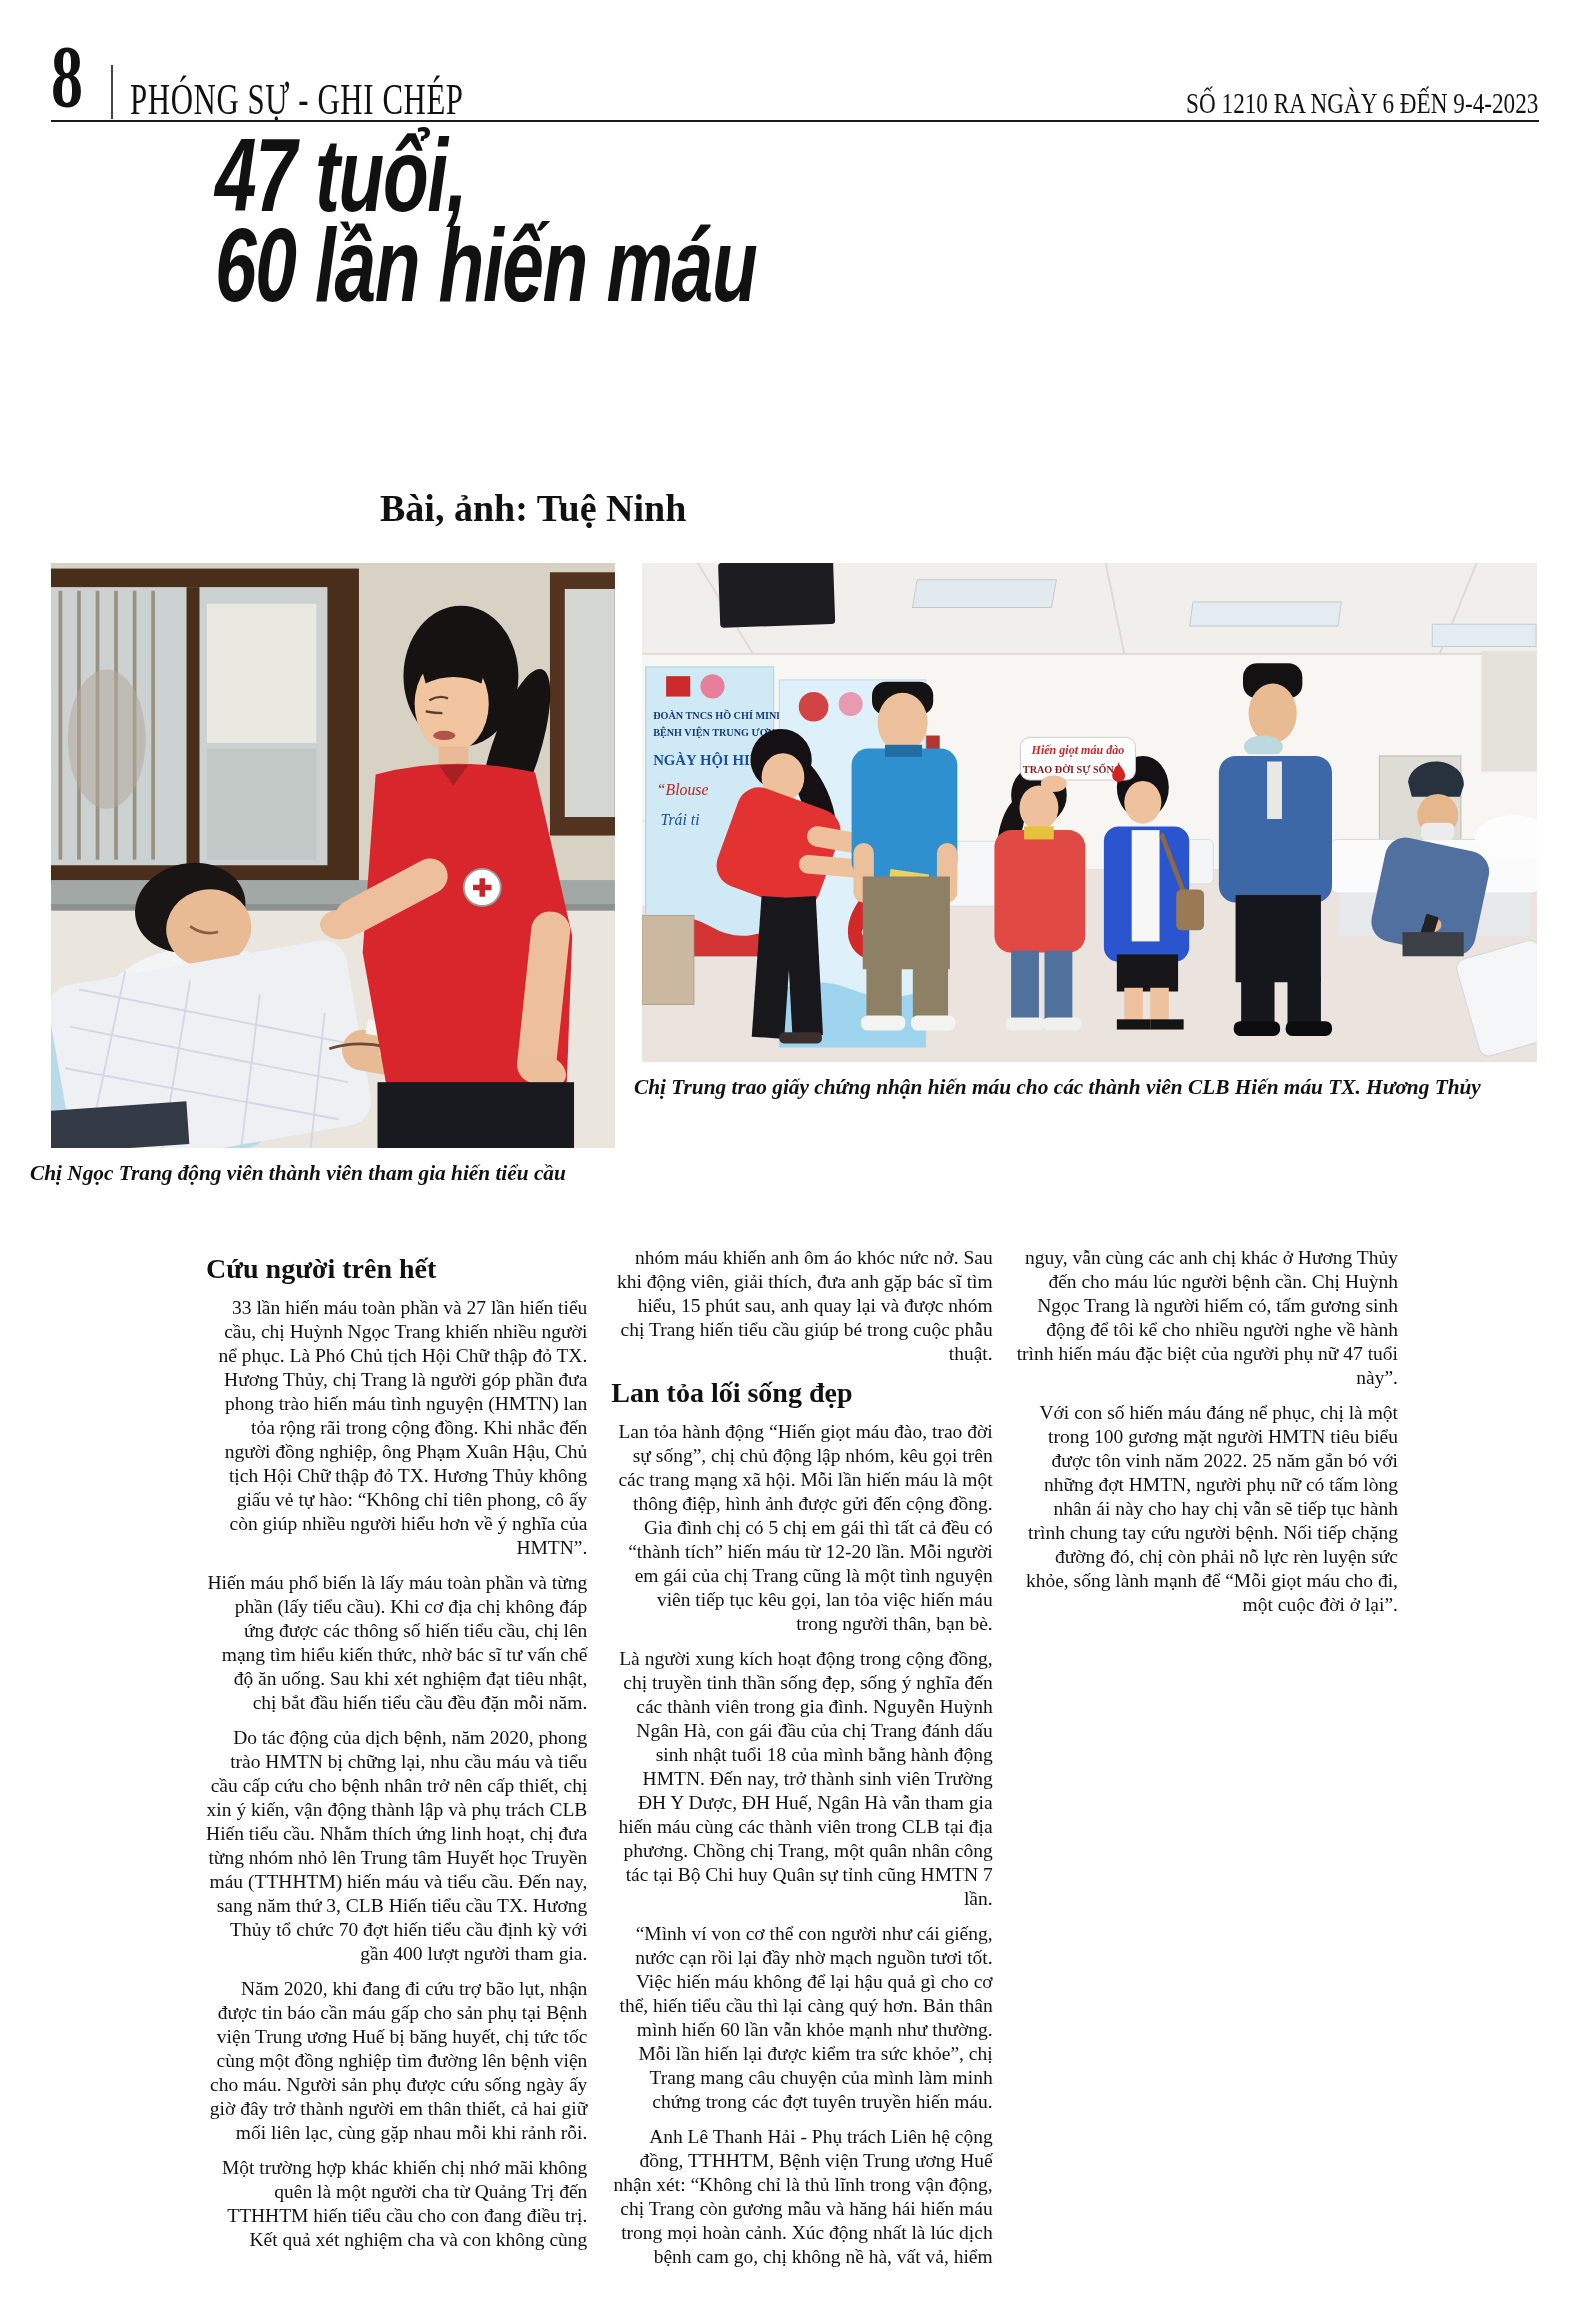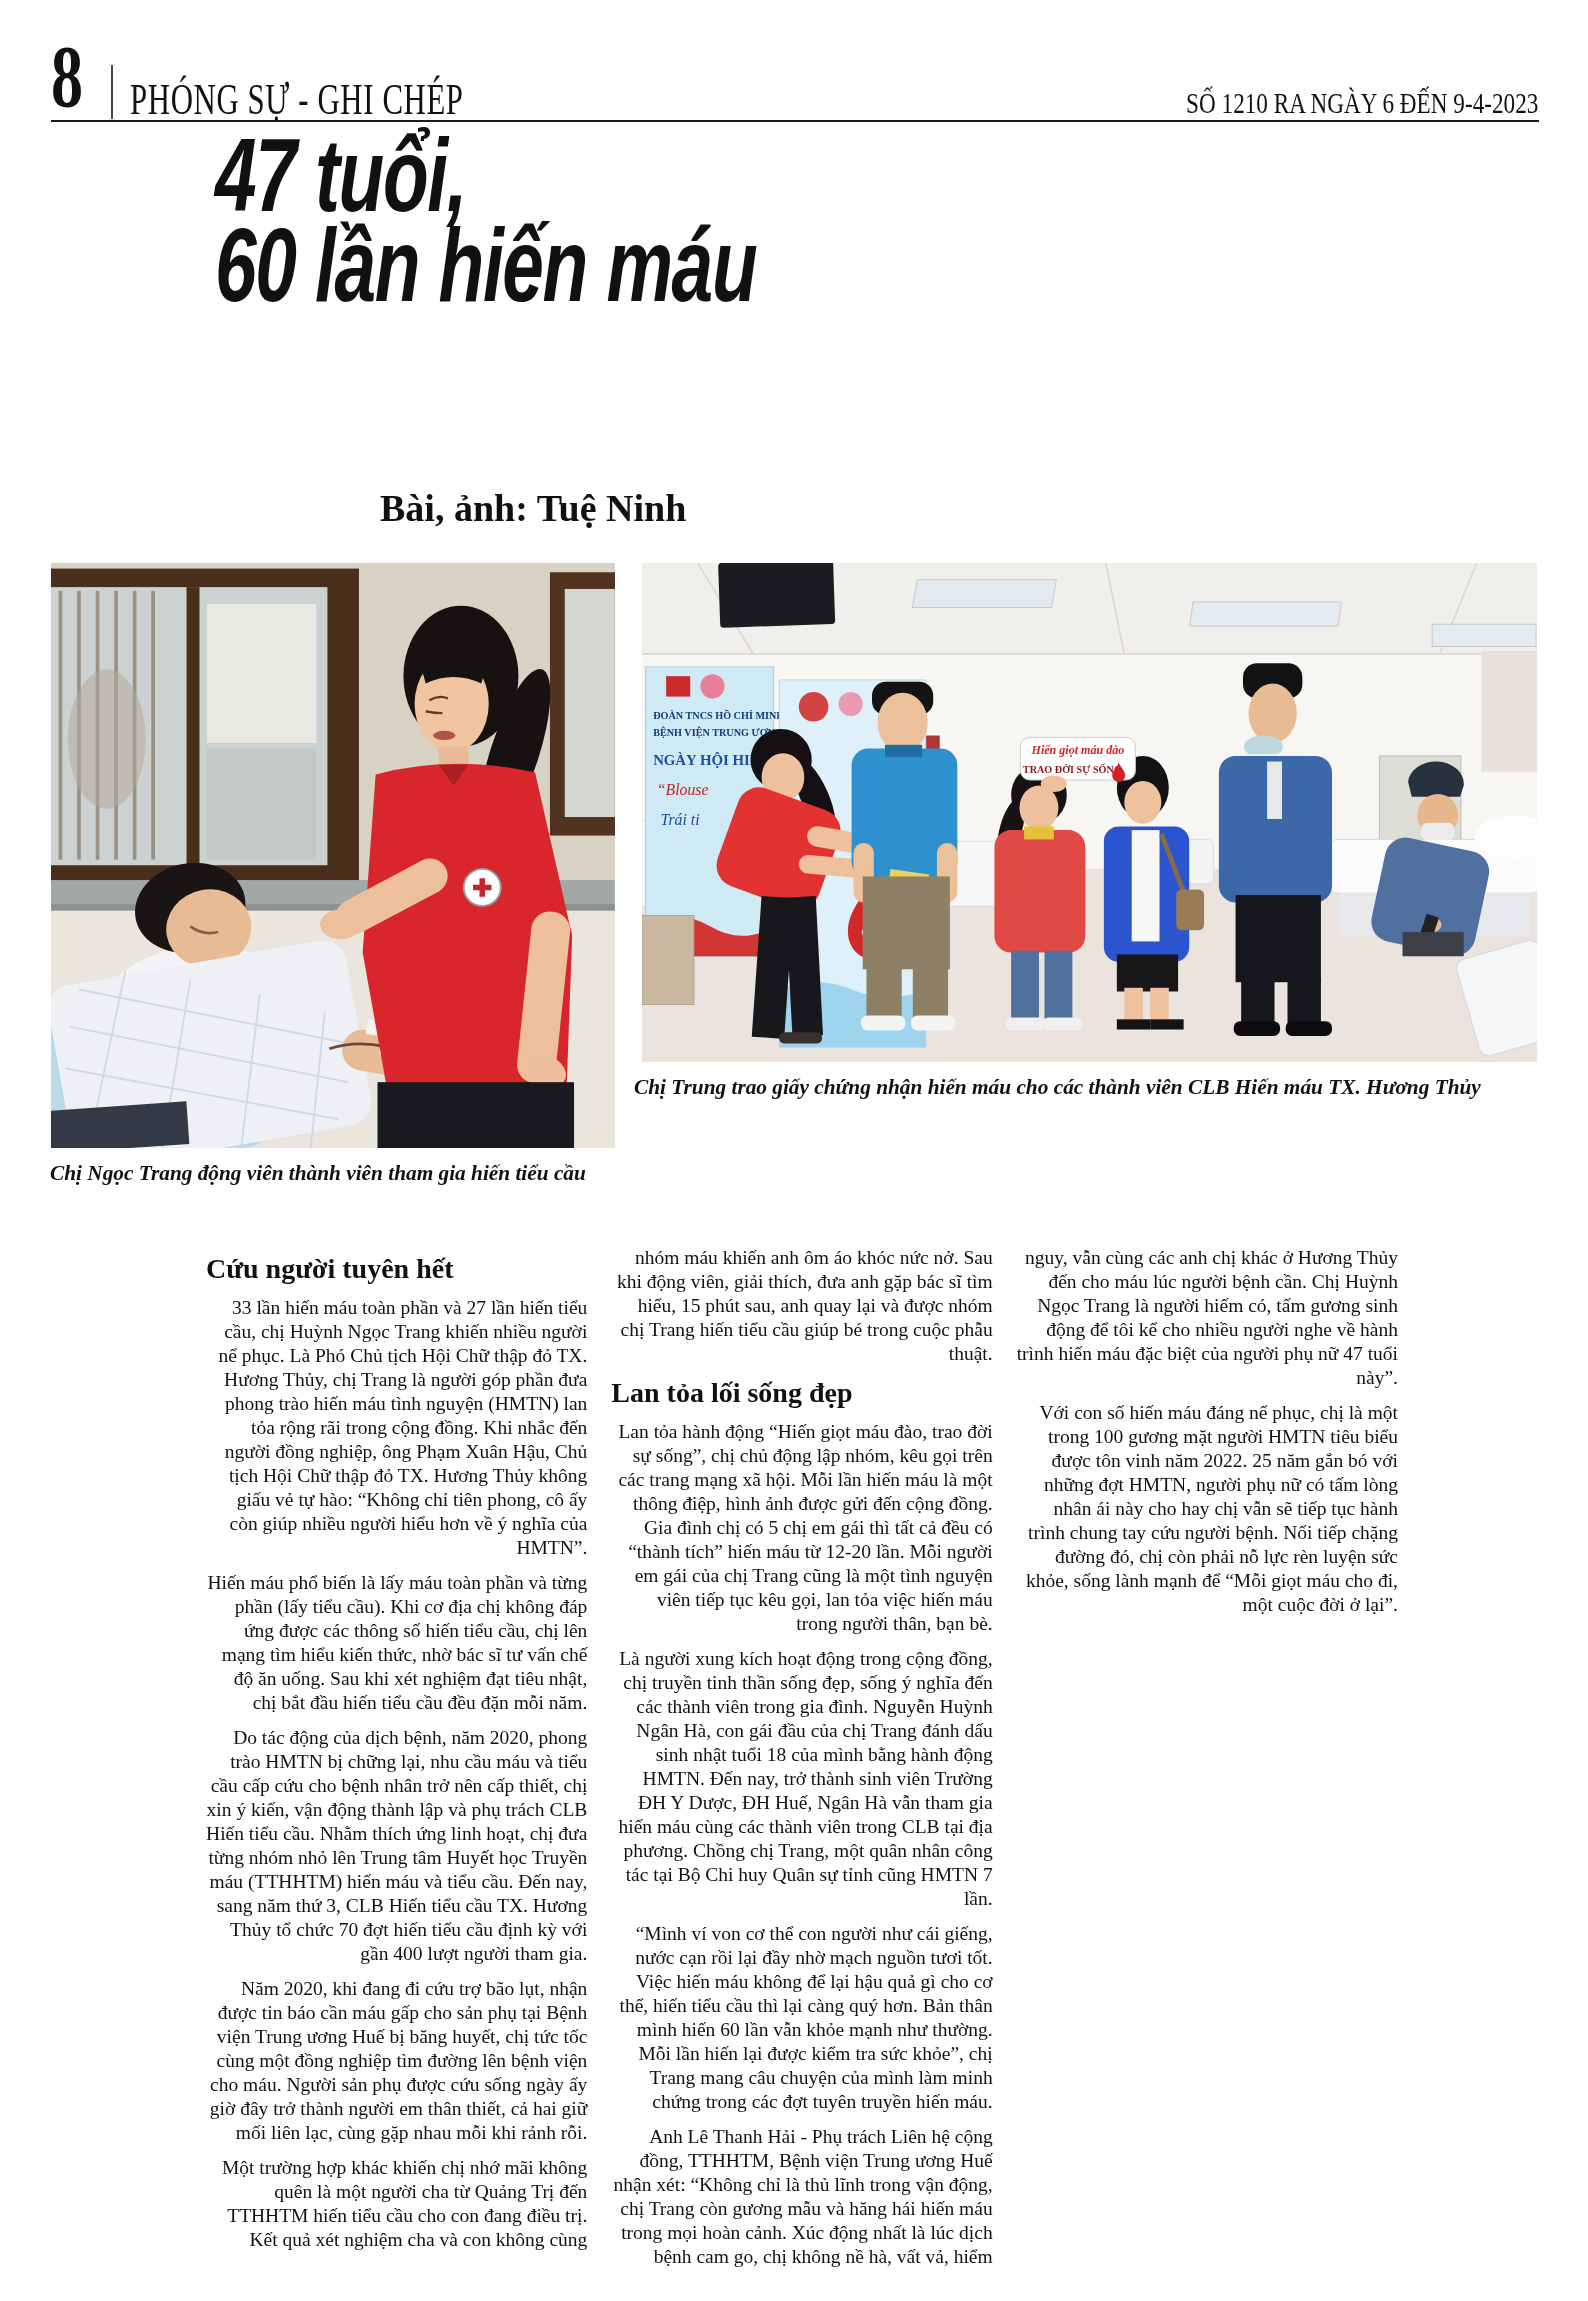--- a/index.html
+++ b/index.html
@@ -17,21 +17,21 @@
   
   .headline{position:absolute;left:215px;top:130px;font-family:"Liberation Sans",sans-serif;
             font-style:italic;font-weight:bold;font-size:104px;line-height:90px;
             transform:scaleX(.72);transform-origin:left top;letter-spacing:-1.9px;white-space:nowrap;}
   .byline{position:absolute;left:343px;top:486px;font-size:38px;font-weight:bold;margin-left:37px;}
   
   .photo{position:absolute;overflow:hidden;background:#ddd;}
   .photo-left{left:51px;top:563px;width:564px;height:585px;}
   .photo-right{left:642px;top:563px;width:895px;height:499px;}
   .caption{position:absolute;font-size:21.3px;font-weight:bold;font-style:italic;color:#111;white-space:nowrap;}
-  .caption-left{left:50px;top:1161px;font-style:italic;}
+  .caption-left{left:30px;top:1161px;font-style:italic;}
   .caption-right{left:634px;top:1075px;}
   
   .article{position:absolute;left:206px;top:1246px;width:1192px;height:1028px;
            column-count:3;column-gap:24px;column-fill:auto;
            font-size:19.5px;line-height:24px;text-align:left;}
   .article p.para{margin:0 0 11px 0;text-align:right;}
   .article p.lead{margin:0 0 13px 0;font-size:23px;line-height:30px;font-weight:bold;}
   .article h2.heading{margin:7.4px 0 11px 0;font-size:28px;line-height:32px;font-weight:bold;}
   svg{display:block;}
 </style>
@@ -250,21 +250,21 @@
         <text x="470" y="206" font-size="13" font-style="italic" font-weight="bold" fill="#d22424" text-anchor="middle">Hiến giọt máu đào</text>
         <text x="464" y="226" font-size="11" font-weight="bold" fill="#8a1518" text-anchor="middle">TRAO ĐỜI SỰ SỐNG</text>
         <path d="M514,214 c0,5 7,9 7,15 a7,7 0 1,1 -14,0 c0,-6 7,-10 7,-15 Z" fill="#d22424"></path>
         <ellipse cx="444" cy="238" rx="14" ry="9" fill="#eec09c"></ellipse>
       </g>
     </svg>
   </div>
   <div class="caption caption-right">Chị Trung trao giấy chứng nhận hiến máu cho các thành viên CLB Hiến máu TX. Hương Thủy</div>
 
   <div class="article" id="article-flow">
-      <h2 class="heading">Cứu người tuyên hết</h2>
+      <h2 class="heading">Cứu người trên hết</h2>
       <p class="para">33 lần hiến máu toàn phần và 27 lần hiến tiểu cầu, chị Huỳnh Ngọc Trang khiến nhiều người nể phục. Là Phó Chủ tịch Hội Chữ thập đỏ TX. Hương Thủy, chị Trang là người góp phần đưa phong trào hiến máu tình nguyện (HMTN) lan tỏa rộng rãi trong cộng đồng. Khi nhắc đến người đồng nghiệp, ông Phạm Xuân Hậu, Chủ tịch Hội Chữ thập đỏ TX. Hương Thủy không giấu vẻ tự hào: “Không chỉ tiên phong, cô ấy còn giúp nhiều người hiểu hơn về ý nghĩa của HMTN”.</p>
       <p class="para">Hiến máu phổ biến là lấy máu toàn phần và từng phần (lấy tiểu cầu). Khi cơ địa chị không đáp ứng được các thông số hiến tiểu cầu, chị lên mạng tìm hiểu kiến thức, nhờ bác sĩ tư vấn chế độ ăn uống. Sau khi xét nghiệm đạt tiêu nhật, chị bắt đầu hiến tiểu cầu đều đặn mỗi năm.</p>
       <p class="para">Do tác động của dịch bệnh, năm 2020, phong trào HMTN bị chững lại, nhu cầu máu và tiểu cầu cấp cứu cho bệnh nhân trở nên cấp thiết, chị xin ý kiến, vận động thành lập và phụ trách CLB Hiến tiểu cầu. Nhằm thích ứng linh hoạt, chị đưa từng nhóm nhỏ lên Trung tâm Huyết học Truyền máu (TTHHTM) hiến máu và tiểu cầu. Đến nay, sang năm thứ 3, CLB Hiến tiểu cầu TX. Hương Thủy tổ chức 70 đợt hiến tiểu cầu định kỳ với gần 400 lượt người tham gia.</p>
       <p class="para">Năm 2020, khi đang đi cứu trợ bão lụt, nhận được tin báo cần máu gấp cho sản phụ tại Bệnh viện Trung ương Huế bị băng huyết, chị tức tốc cùng một đồng nghiệp tìm đường lên bệnh viện cho máu. Người sản phụ được cứu sống ngày ấy giờ đây trở thành người em thân thiết, cả hai giữ mối liên lạc, cùng gặp nhau mỗi khi rảnh rỗi.</p>
       <p class="para">Một trường hợp khác khiến chị nhớ mãi không quên là một người cha từ Quảng Trị đến TTHHTM hiến tiểu cầu cho con đang điều trị. Kết quả xét nghiệm cha và con không cùng nhóm máu khiến anh ôm áo khóc nức nở. Sau khi động viên, giải thích, đưa anh gặp bác sĩ tìm hiểu, 15 phút sau, anh quay lại và được nhóm chị Trang hiến tiểu cầu giúp bé trong cuộc phẫu thuật.</p>
       <h2 class="heading">Lan tỏa lối sống đẹp</h2>
       <p class="para">Lan tỏa hành động “Hiến giọt máu đào, trao đời sự sống”, chị chủ động lập nhóm, kêu gọi trên các trang mạng xã hội. Mỗi lần hiến máu là một thông điệp, hình ảnh được gửi đến cộng đồng. Gia đình chị có 5 chị em gái thì tất cả đều có “thành tích” hiến máu từ 12-20 lần. Mỗi người em gái của chị Trang cũng là một tình nguyện viên tiếp tục kêu gọi, lan tỏa việc hiến máu trong người thân, bạn bè.</p>
       <p class="para">Là người xung kích hoạt động trong cộng đồng, chị truyền tinh thần sống đẹp, sống ý nghĩa đến các thành viên trong gia đình. Nguyễn Huỳnh Ngân Hà, con gái đầu của chị Trang đánh dấu sinh nhật tuổi 18 của mình bằng hành động HMTN. Đến nay, trở thành sinh viên Trường ĐH Y Dược, ĐH Huế, Ngân Hà vẫn tham gia hiến máu cùng các thành viên trong CLB tại địa phương. Chồng chị Trang, một quân nhân công tác tại Bộ Chi huy Quân sự tỉnh cũng HMTN 7 lần.</p>
       <p class="para">“Mình ví von cơ thể con người như cái giếng, nước cạn rồi lại đầy nhờ mạch nguồn tươi tốt. Việc hiến máu không để lại hậu quả gì cho cơ thể, hiến tiểu cầu thì lại càng quý hơn. Bản thân mình hiến 60 lần vẫn khỏe mạnh như thường. Mỗi lần hiến lại được kiểm tra sức khỏe”, chị Trang mang câu chuyện của mình làm minh chứng trong các đợt tuyên truyền hiến máu.</p>
       <p class="para">Anh Lê Thanh Hải - Phụ trách Liên hệ cộng đồng, TTHHTM, Bệnh viện Trung ương Huế nhận xét: “Không chỉ là thủ lĩnh trong vận động, chị Trang còn gương mẫu và hăng hái hiến máu trong mọi hoàn cảnh. Xúc động nhất là lúc dịch bệnh cam go, chị không nề hà, vất vả, hiểm nguy, vẫn cùng các anh chị khác ở Hương Thủy đến cho máu lúc người bệnh cần. Chị Huỳnh Ngọc Trang là người hiếm có, tấm gương sinh động để tôi kể cho nhiều người nghe về hành trình hiến máu đặc biệt của người phụ nữ 47 tuổi này”.</p>

